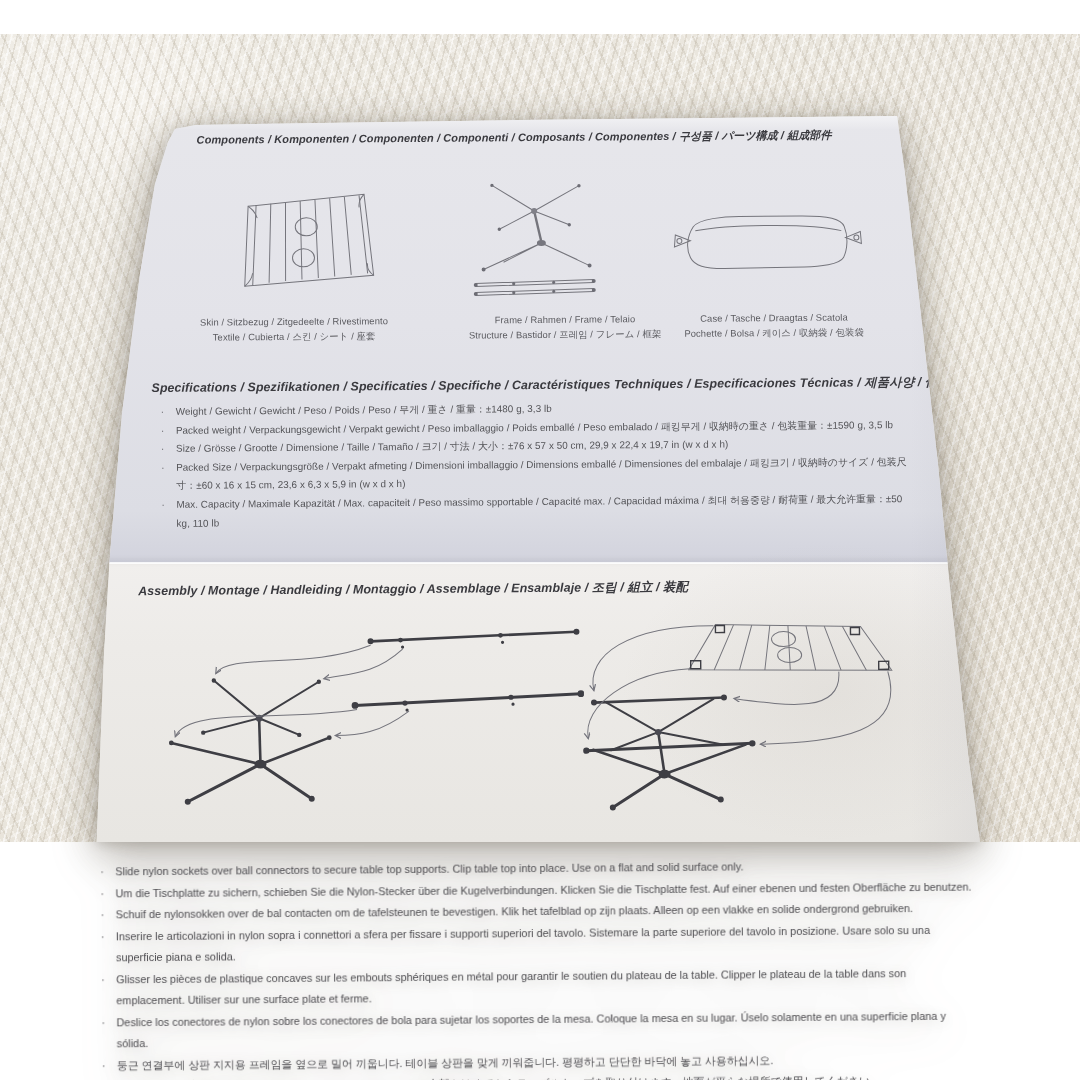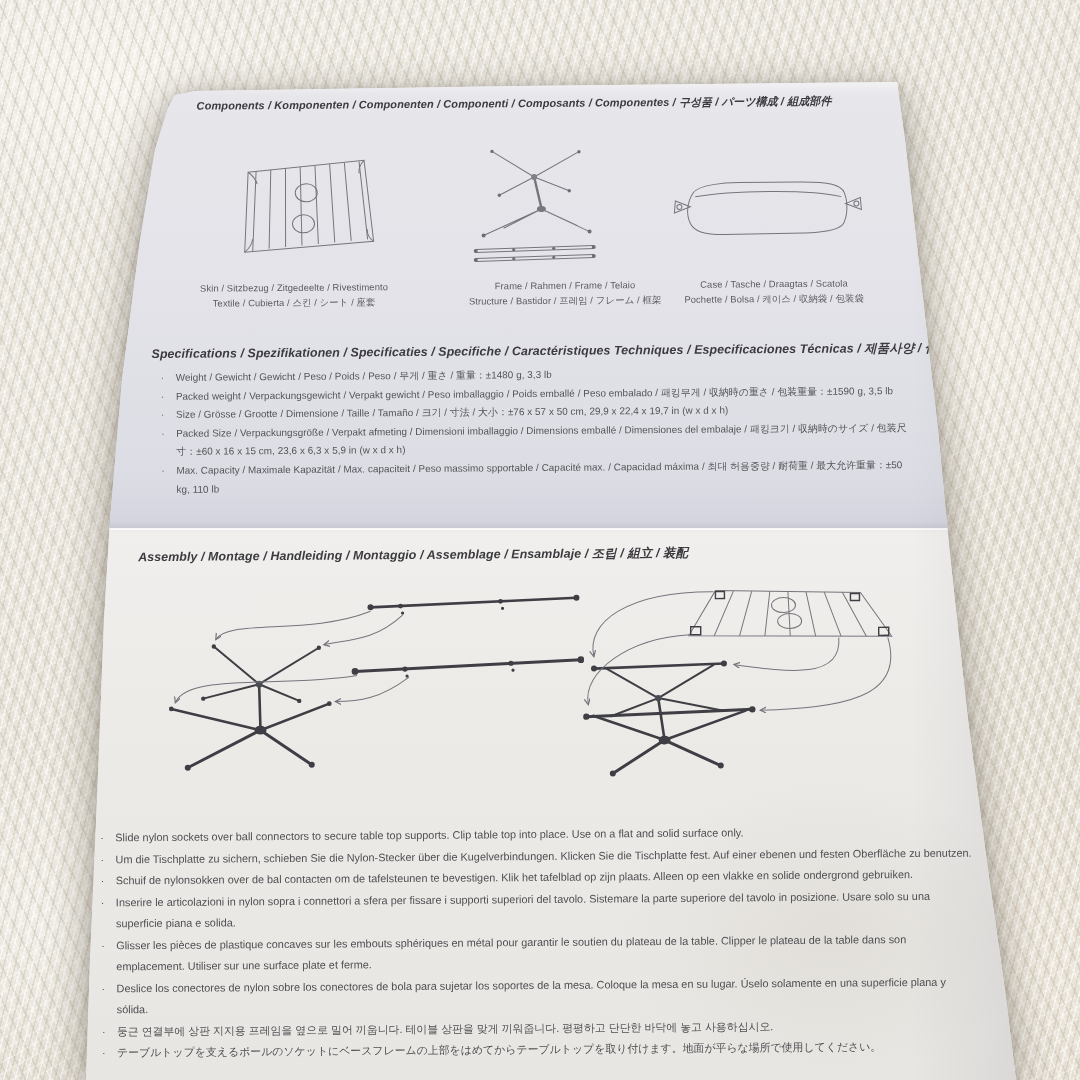--- a/index.html
+++ b/index.html
@@ -3,30 +3,31 @@
 <meta charset="utf-8">
 <style>
   html,body{margin:0;padding:0;}
   body{
     width:1080px;height:1080px;overflow:hidden;
     font-family:"Liberation Sans","DejaVu Sans",sans-serif;
     -webkit-font-smoothing:antialiased;
   }
   
   .scene{
-    position:relative;width:1080px;height:1080px;
+    position:relative;width:1080px;height:808px;
     background:
       repeating-linear-gradient(104deg, rgba(255,255,255,.55) 0 1.5px, rgba(255,255,255,0) 1.5px 5.5px, rgba(186,176,158,.30) 5.5px 7px, rgba(255,255,255,0) 7px 11px),
       repeating-linear-gradient(63deg, rgba(252,249,243,.45) 0 2px, rgba(0,0,0,0) 2px 7px, rgba(172,162,143,.22) 7px 9px, rgba(0,0,0,0) 9px 15px),
       repeating-linear-gradient(150deg, rgba(255,255,255,.35) 0 2px, rgba(0,0,0,0) 2px 10px),
       radial-gradient(260px 180px at 10% 8%, #f5f2ec 0%, rgba(245,242,236,0) 70%),
       radial-gradient(340px 260px at 93% 30%, #efebe2 0%, rgba(239,235,226,0) 70%),
       radial-gradient(420px 320px at 96% 90%, #eae4d9 0%, rgba(234,228,217,0) 72%),
       radial-gradient(300px 240px at 4% 85%, #efece5 0%, rgba(239,236,229,0) 70%),
       linear-gradient(155deg, #edeae3 0%, #e7e2d8 55%, #e2dcd0 100%);
+    margin-top: 34px;
   }
   
   .paper-shadow{
     position:absolute;inset:0;
     filter:drop-shadow(0 10px 22px rgba(100,92,78,.45)) drop-shadow(0 2px 6px rgba(100,92,78,.3));
   }
   .paper{
     position:absolute;inset:0;background:#ebeae8;
     clip-path:polygon(
       168px 108px,175px 95px,196px 91px,520px 86px,897px 82px,

